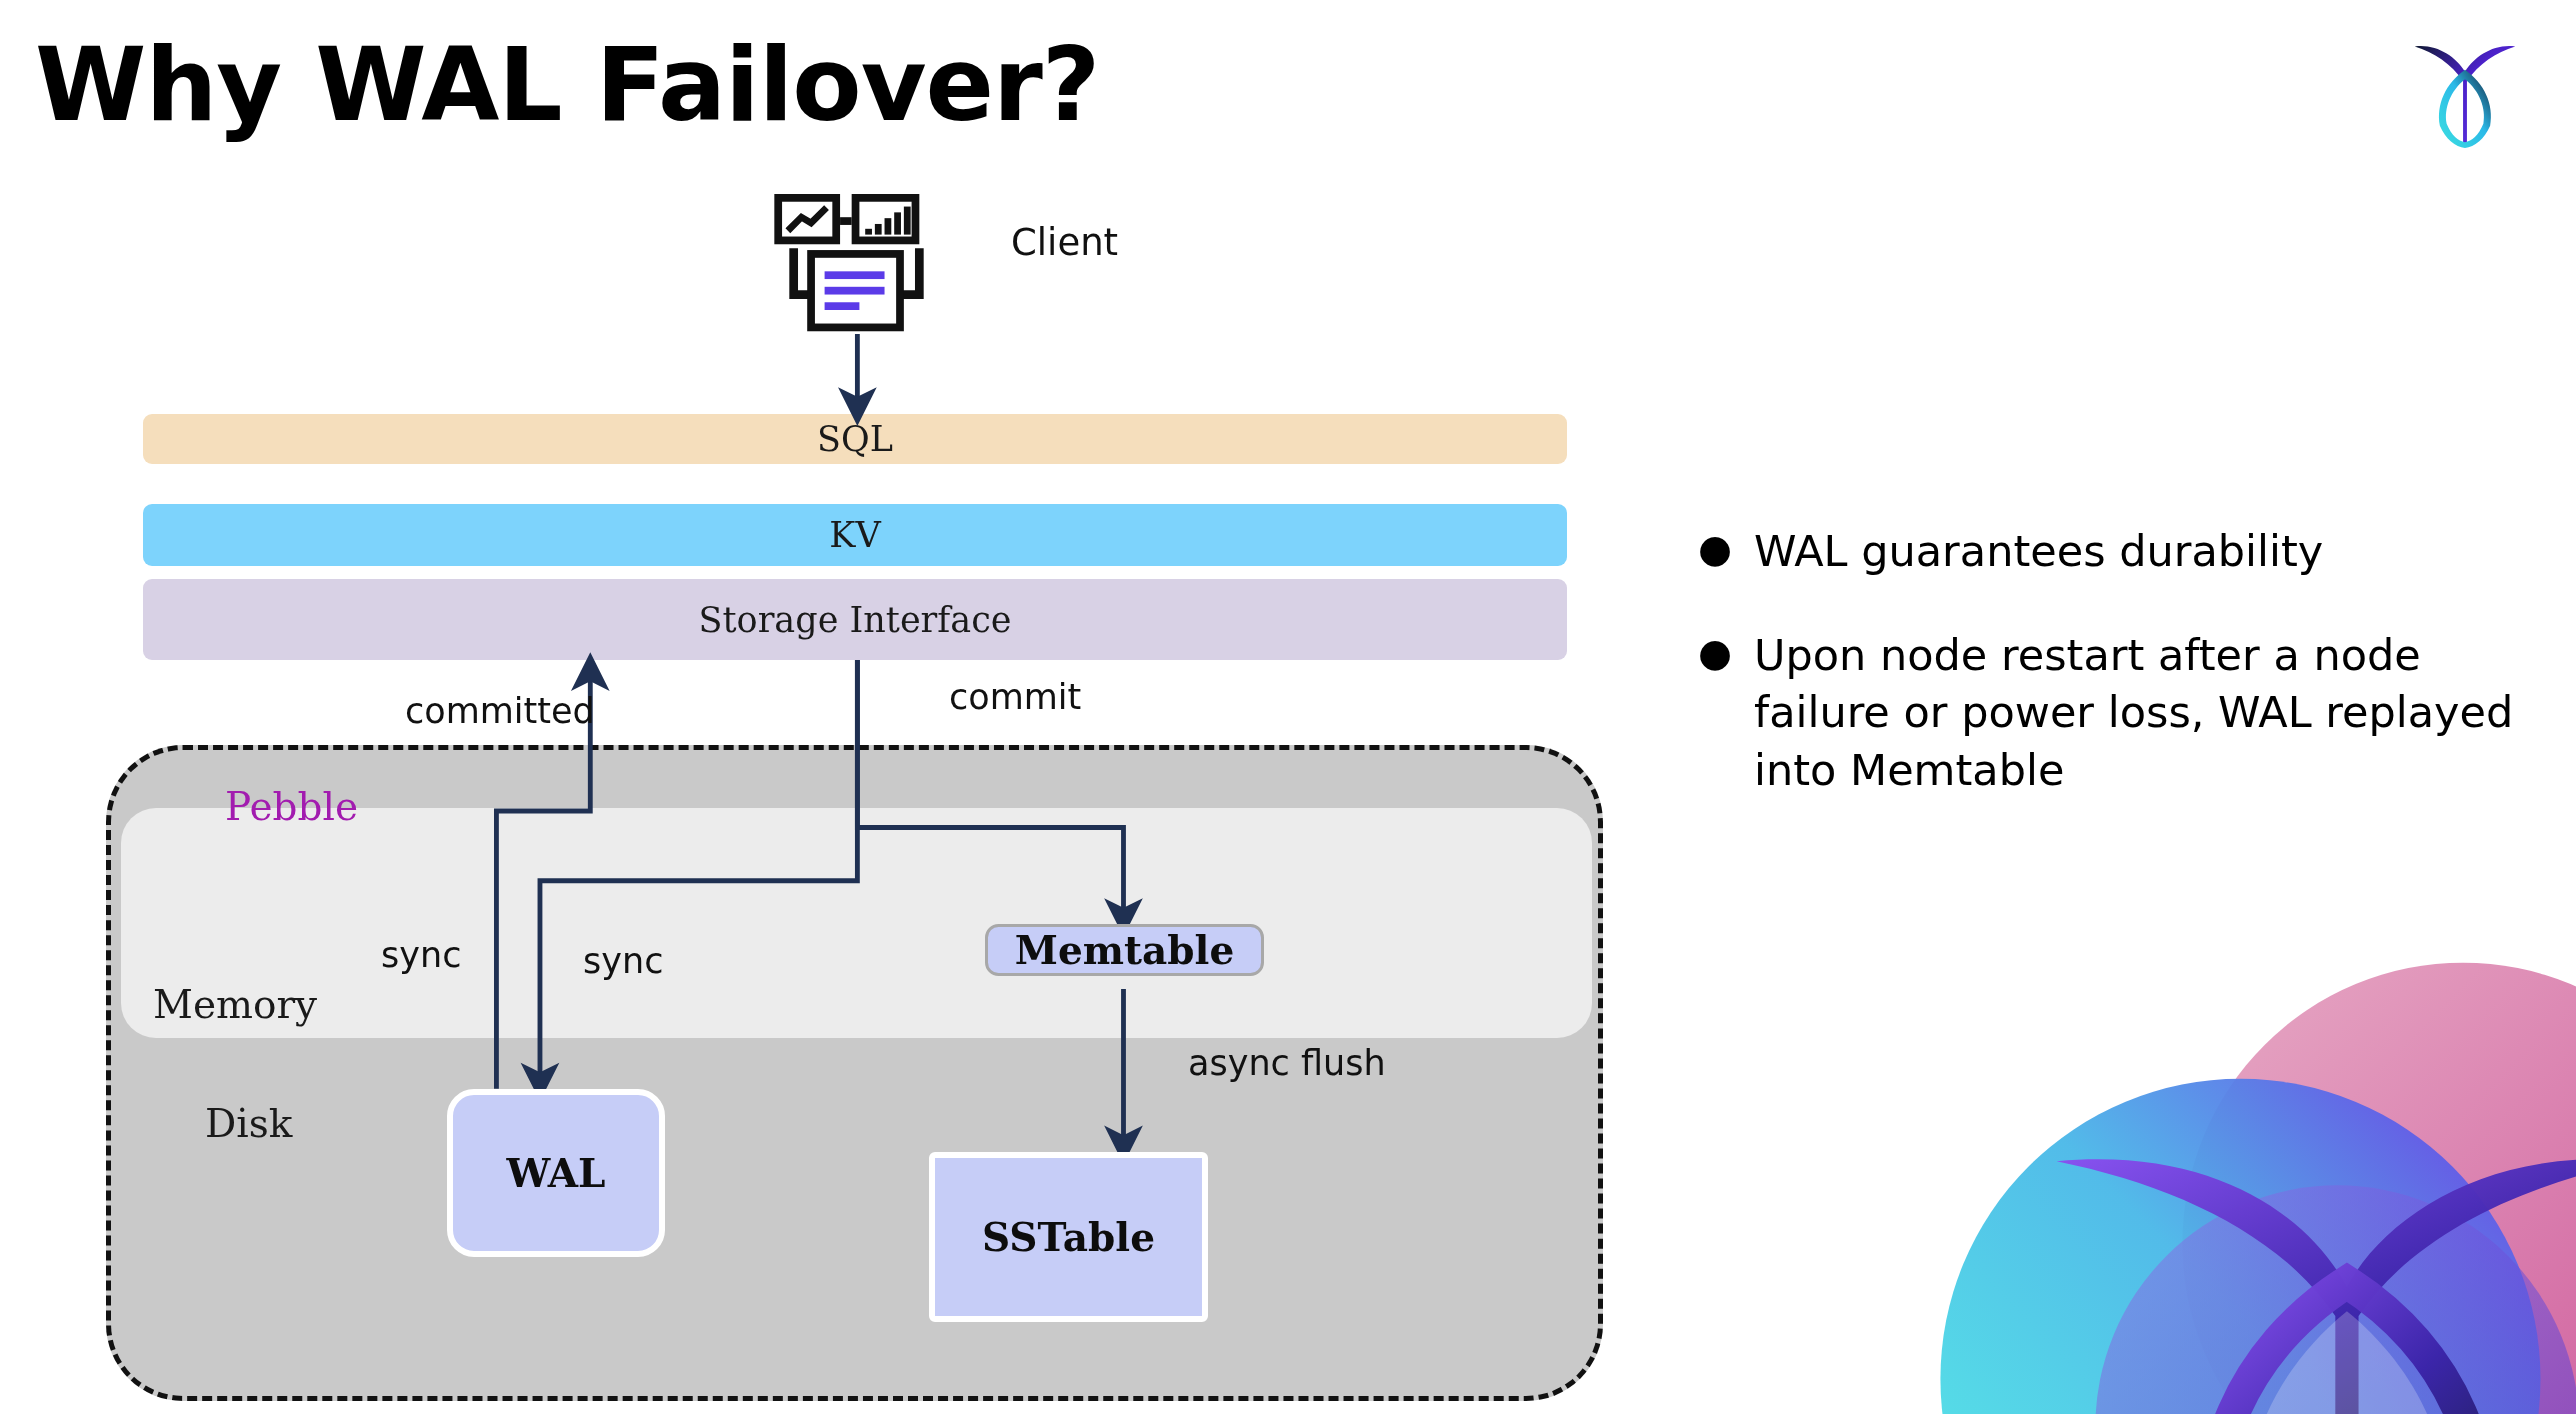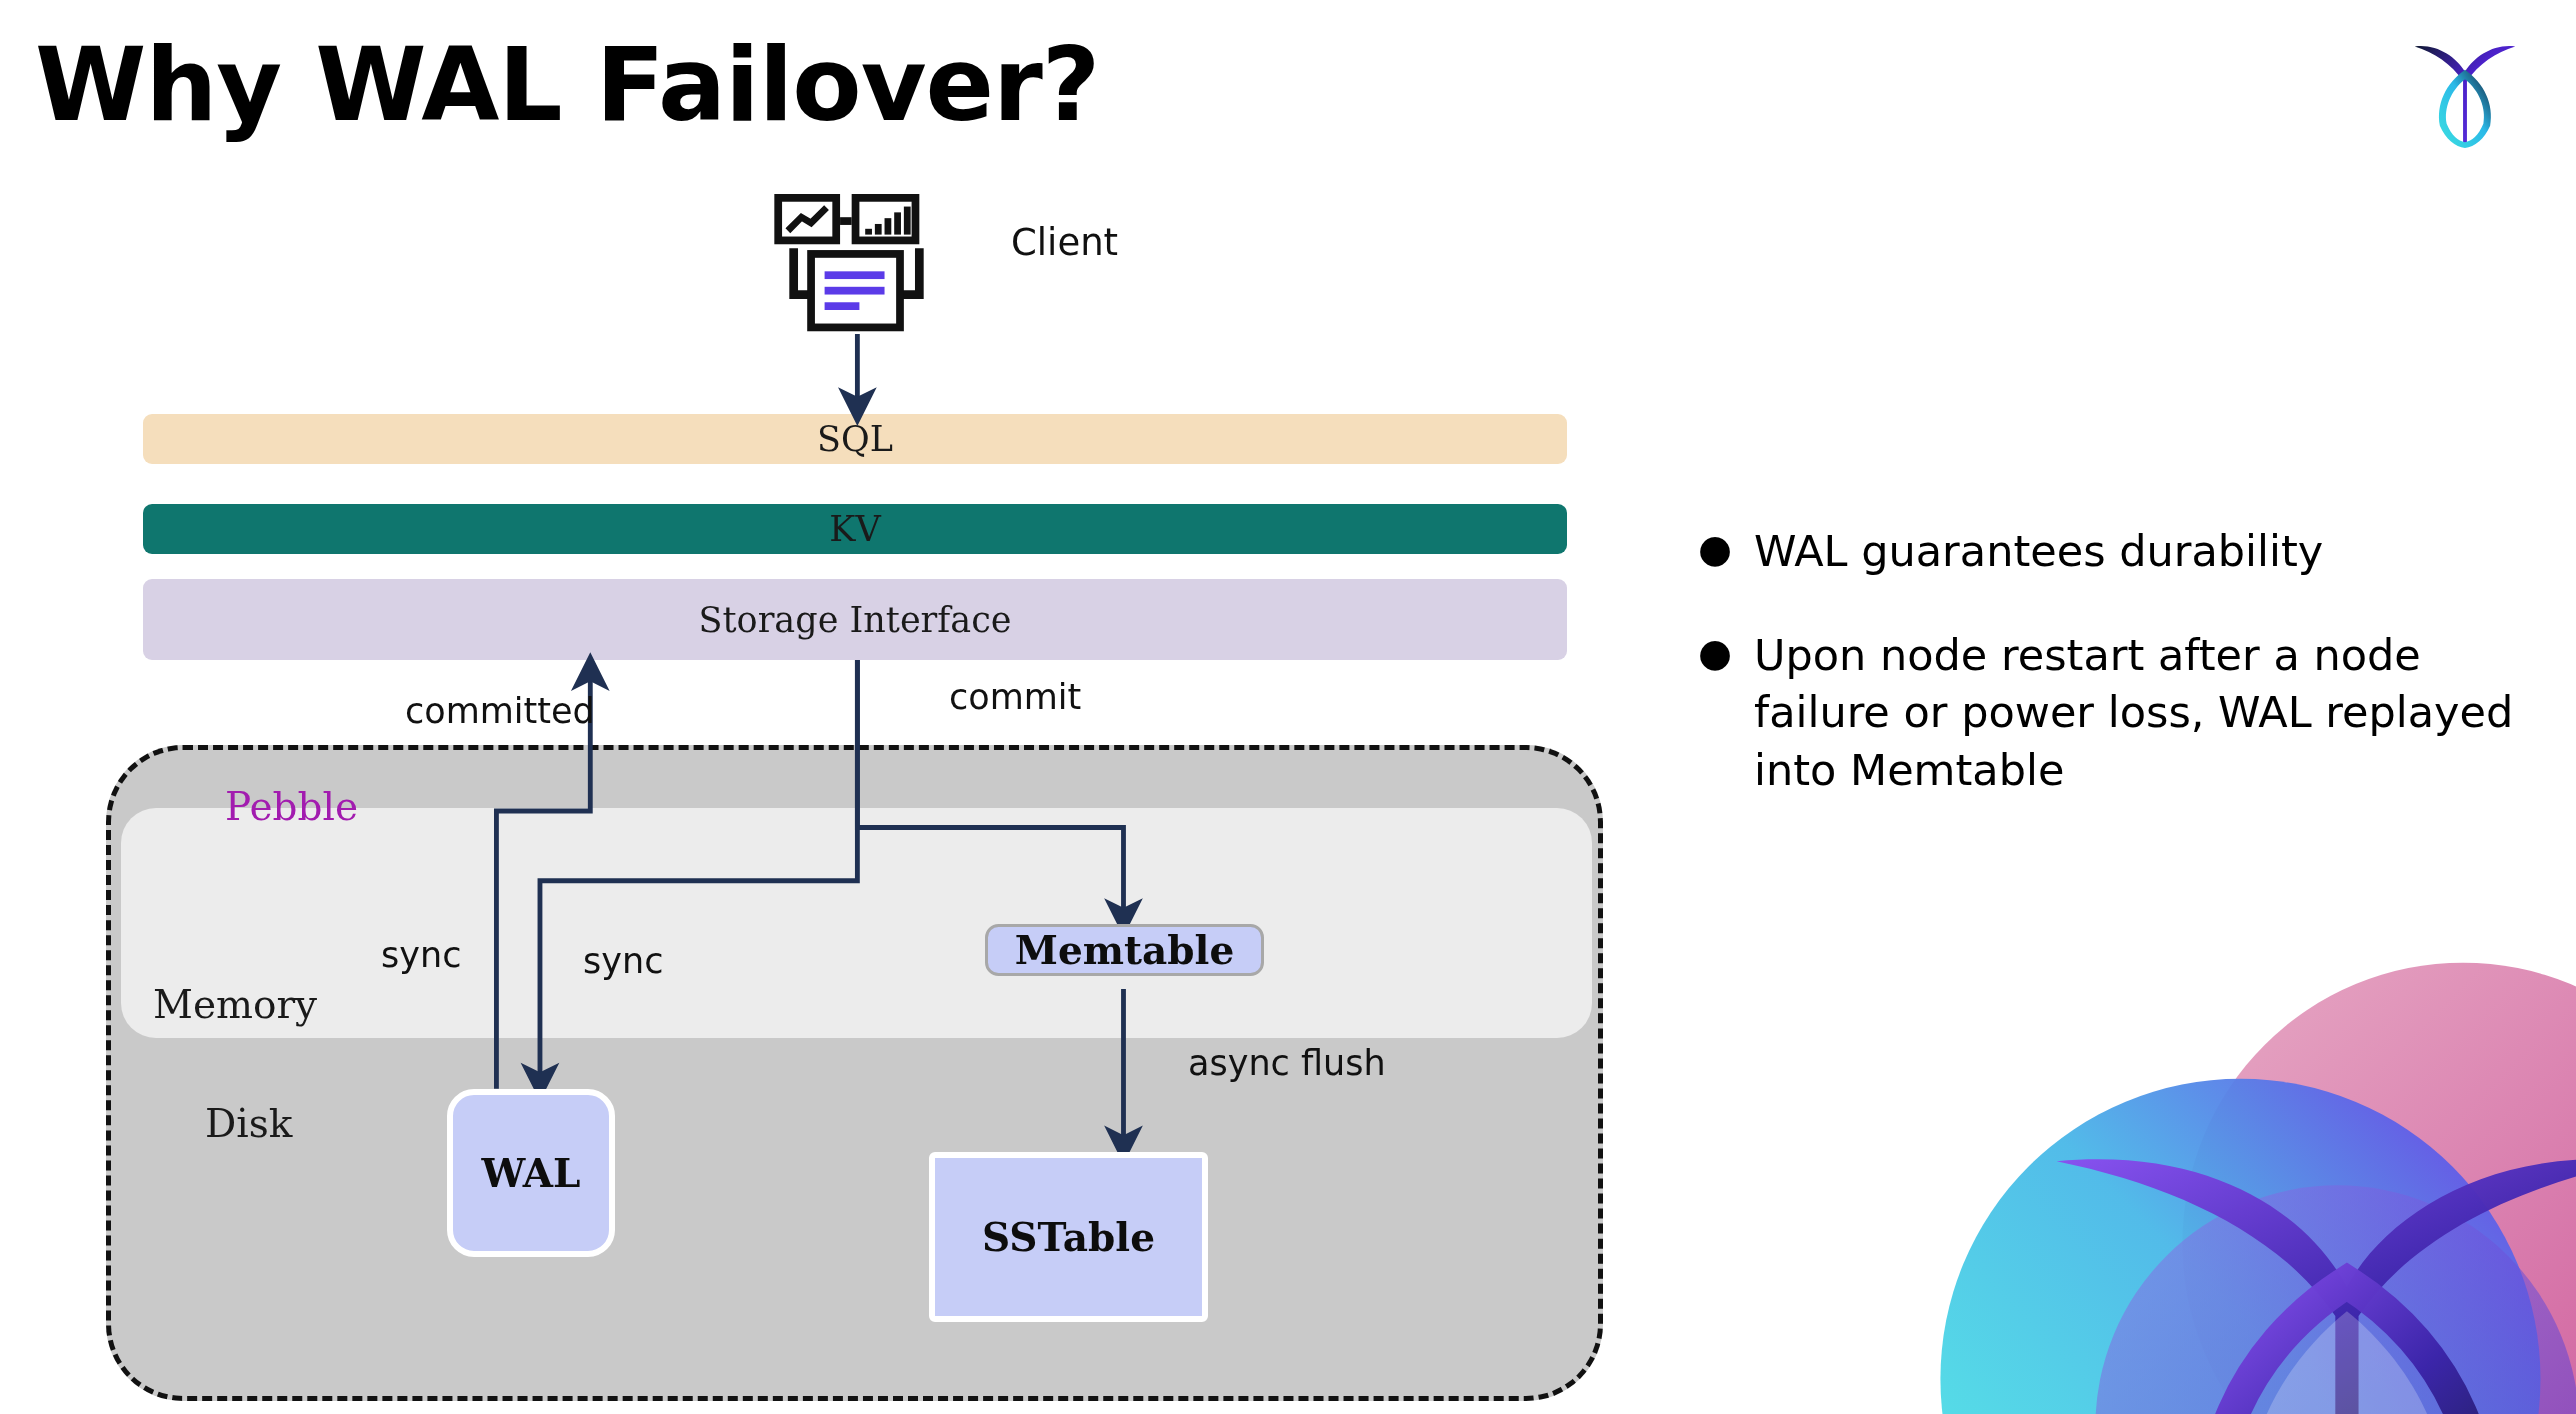--- a/index.html
+++ b/index.html
@@ -26,21 +26,21 @@
   #client-label{position:absolute; left:1011px; top:221px;
                 font-family:"DejaVu Sans","Liberation Sans",sans-serif;
                 font-size:37px; color:#111111;}
 
   
   .layer-bar{position:absolute; left:143px; width:1424px; border-radius:9px;
              display:flex; align-items:center; justify-content:center;
              font-family:"DejaVu Serif","Liberation Serif",serif;
              font-size:35px; color:#1a1a1a;}
   #bar-sql{top:414px; height:50px; background:#f5debc;}
-  #bar-kv{top:504px; height:50px; background:#0f766e;}
+  #bar-kv{top:504px; height:62px; background:#7dd3fc;}
   #bar-storage{top:579px; height:81px; background:#d8d1e5;}
 
   
   #pebble-box{position:absolute; left:106px; top:745px; width:1497px; height:656px;
               background:#c9c9c9; border:5.8px dashed #111111; border-radius:77px;
               box-sizing:border-box;}
   #pebble-label{position:absolute; left:225px; top:784px;
                 font-family:"DejaVu Serif","Liberation Serif",serif;
                 font-size:39px; color:#a21caf;}
   #memory-box{position:absolute; left:121px; top:808px; width:1471px; height:230px;
@@ -52,21 +52,21 @@
               font-family:"DejaVu Serif","Liberation Serif",serif;
               font-size:39px; color:#1a1a1a;}
 
   
   .node-box{position:absolute; background:#c6cdf7;
             display:flex; align-items:center; justify-content:center;
             font-family:"DejaVu Serif","Liberation Serif",serif;
             font-weight:700; font-size:39px; color:#0d0d0d; box-sizing:border-box;}
   #node-memtable{left:985px; top:924px; width:279px; height:52px;
                  border:3.9px solid #a8a8a8; border-radius:13.5px;}
-  #node-wal{left:447px; top:1089px; width:168px; height:168px;
+  #node-wal{left:447px; top:1089px; width:218px; height:168px;
             border:6.8px solid #ffffff; border-radius:27px;}
   #node-sstable{left:929px; top:1152px; width:279px; height:170px;
                 border:6.8px solid #ffffff; border-radius:6px;}
 
   
   .edge-label{position:absolute;
               font-family:"DejaVu Sans","Liberation Sans",sans-serif;
               font-size:35px; color:#111111; white-space:nowrap;}
   #lbl-committed{left:405px; top:691px;}
   #lbl-commit{left:908px; top:677px;margin-left:41px;}

